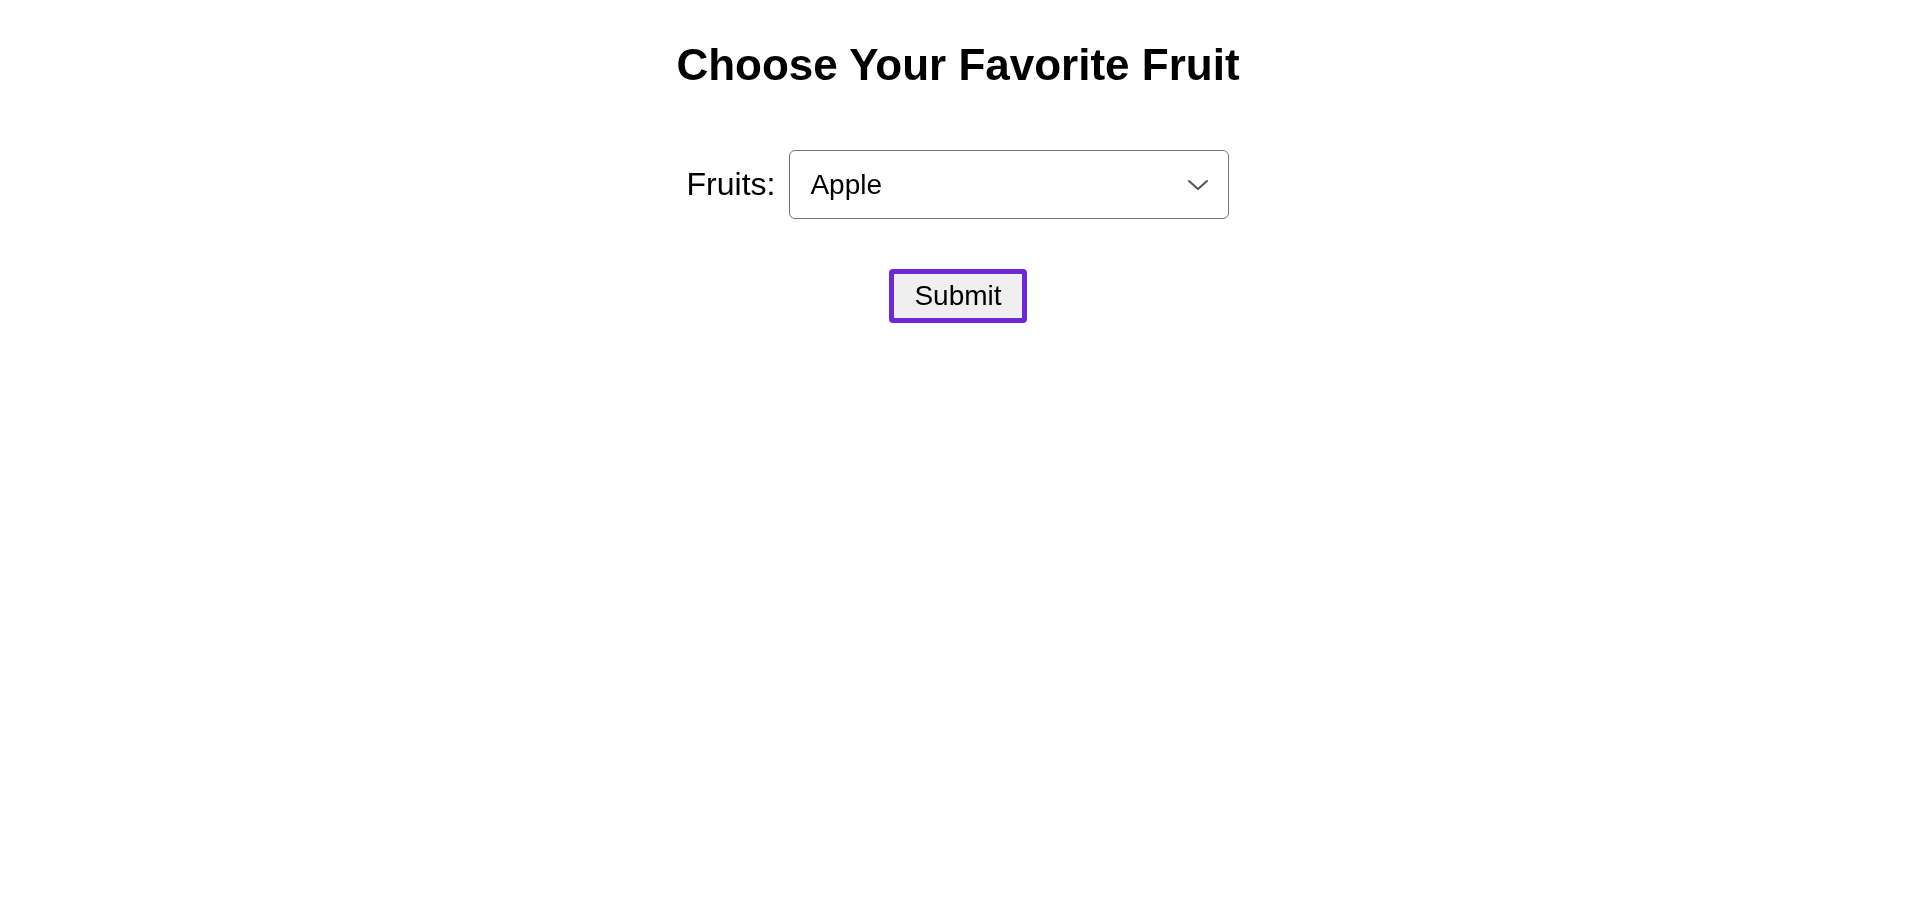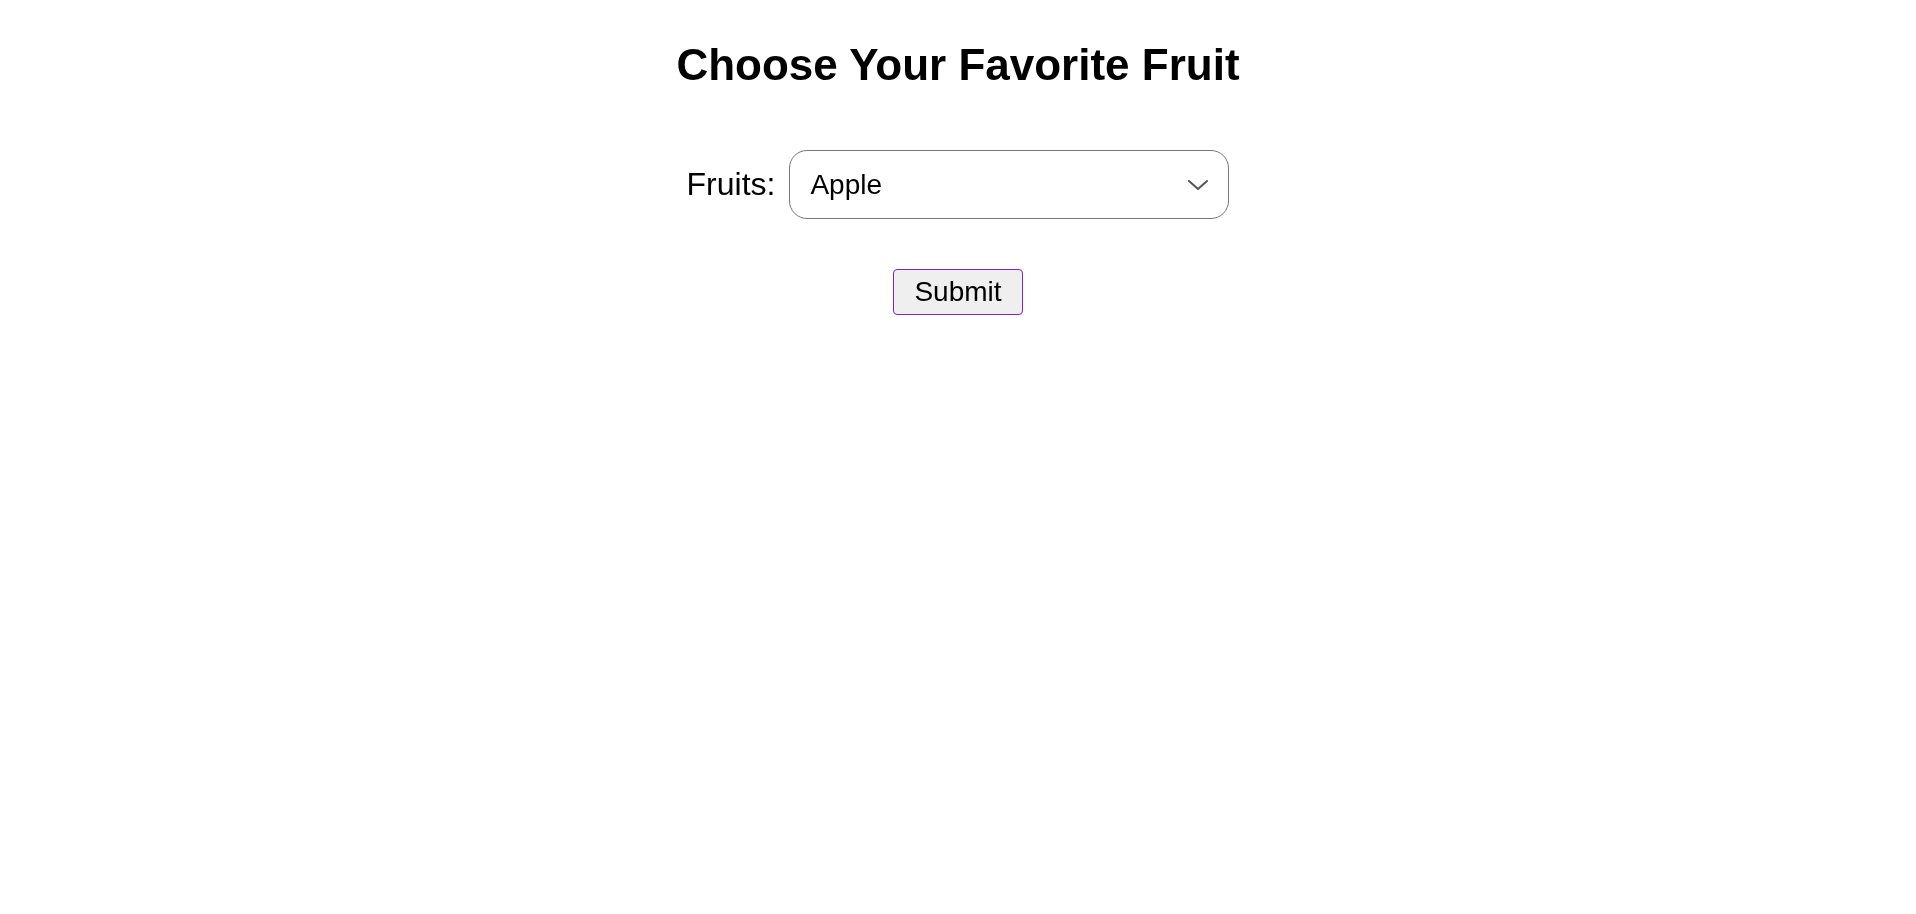--- a/index.html
+++ b/index.html
@@ -36,21 +36,21 @@
     }
     .select-wrapper {
       position: relative;
       display: inline-block;
     }
     select {
       font-size: 28px;
       padding: 18px 60px 18px 20px;
       width: 440px;
       border: 1px solid #767676;
-      border-radius: 18px;
+      border-radius: 6px;
       background: #ffffff;
       appearance: none;
       -webkit-appearance: none;
       -moz-appearance: none;
       color: #000000;
       text-align: left;
       cursor: pointer;
     }
     .chevron {
       position: absolute;
@@ -60,21 +60,21 @@
       pointer-events: none;
     }
     .chevron svg {
       width: 22px;
       height: 14px;
       display: block;
     }
     .submit-button {
       font-size: 28px;
       padding: 6px 20px;
-      border: 1px solid #6d28d9;
+      border: 5px solid #6d28d9;
       border-radius: 4px;
       background: #efefef;
       color: #000000;
       cursor: pointer;
     }
   </style>
 </head>
 <body>
 
 <div class="container">

